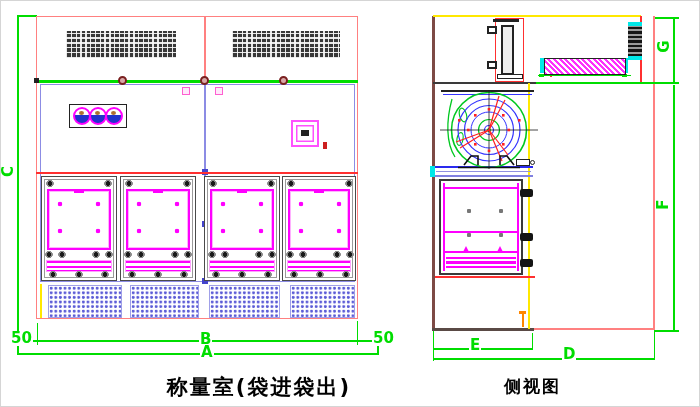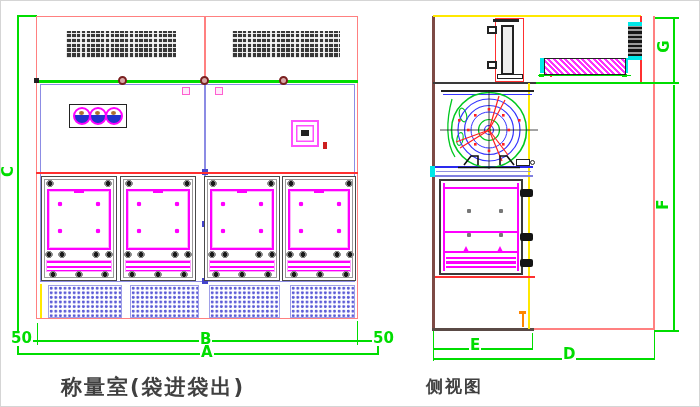--- a/index.html
+++ b/index.html
@@ -3,21 +3,21 @@
 <meta charset="utf-8">
 <style>
   html,body{margin:0;padding:0;background:#fff;}
   #canvas{position:relative;width:700px;height:407px;background:#fff;overflow:hidden;
           font-family:"DejaVu Sans",sans-serif;border:1px solid #d5d5d5;box-sizing:border-box;}
   .p{position:absolute;}
   
   .dim{position:absolute;color:#00dd00;font-weight:bold;font-size:15px;line-height:1;
        background:#fff;padding:0 1px;font-family:"DejaVu Sans",sans-serif;z-index:30;}
   .rot{transform:rotate(-90deg);transform-origin:center;}
-  .title{position:absolute;color:#404040;font-weight:bold;text-align:left;letter-spacing:2px;
+  .title{position:absolute;color:#000000;font-weight:bold;text-align:right;letter-spacing:2px;
          font-family:"DejaVu Sans",sans-serif;z-index:30;}
   
   .vent{position:absolute;top:30px;height:27px;background-color:#383838;
     background-image:repeating-linear-gradient(0deg,rgba(250,250,250,.9) 0 1.4px,transparent 1.4px 4.8px),
                      repeating-linear-gradient(90deg,rgba(250,250,250,.9) 0 1.4px,transparent 1.4px 4.8px);}
   
   .bgrille{position:absolute;top:284px;height:31px;border:1px solid #a0a0e8;
     background-image:radial-gradient(circle at 2.2px 2.2px,#5b5bd6 1.15px,rgba(91,91,214,.3) 1.5px,transparent 1.9px);
     background-size:4.6px 4.6px;}
   

